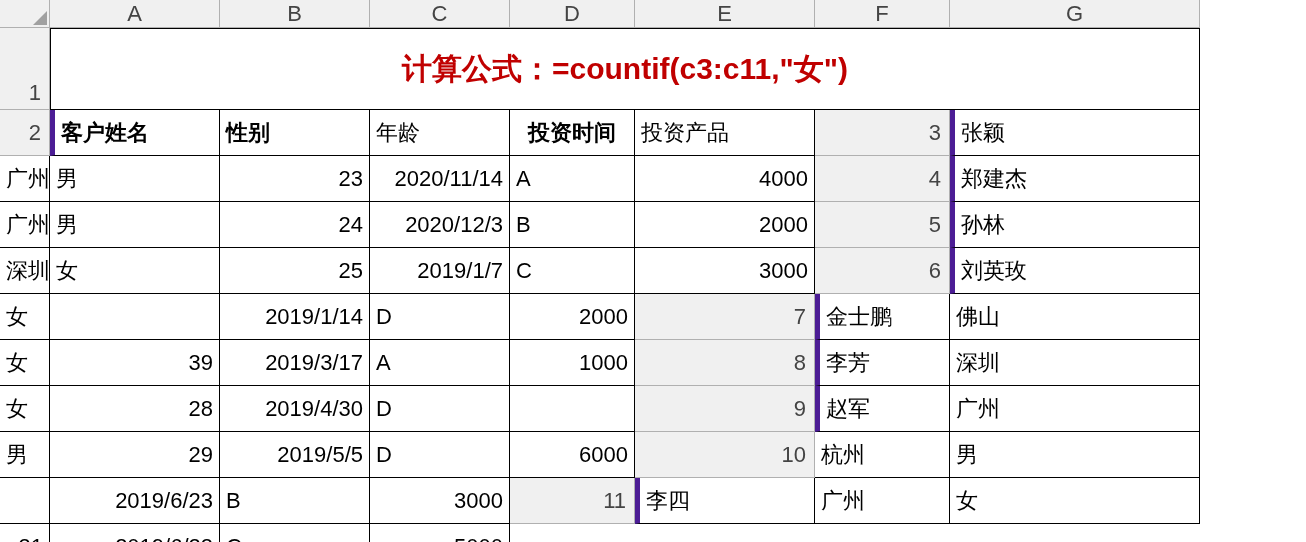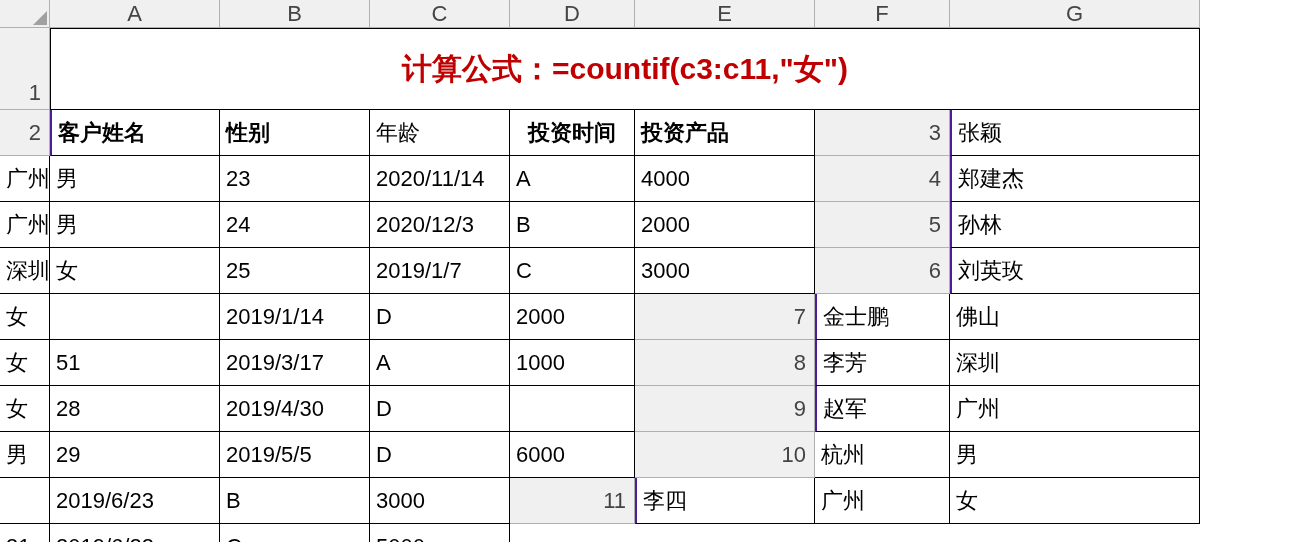--- a/index.html
+++ b/index.html
@@ -5,24 +5,24 @@
     * { box-sizing: border-box; margin: 0; padding: 0; }
     body { font-family: "Microsoft YaHei", Arial, sans-serif; font-size: 22px; background: #fff; user-select: none; }
     .sheet { display: grid; grid-template-columns: 50px 170px 150px 140px 125px 180px 135px 250px; }
     .corner { background: #f0f0f0; border-right: 1px solid #b0b0b0; border-bottom: 1px solid #b0b0b0; position: relative; height: 28px; }
     .corner::after { content: ''; position: absolute; bottom: 2px; right: 2px; width: 0; height: 0; border-left: 14px solid transparent; border-bottom: 14px solid #a0a0a0; }
     .colhdr { background: #f0f0f0; border-right: 1px solid #b0b0b0; border-bottom: 1px solid #b0b0b0; color: #444; text-align: center; line-height: 28px; height: 28px; font-size: 22px; }
     .rowhdr { background: #f0f0f0; border-right: 1px solid #b0b0b0; border-bottom: 1px solid #b0b0b0; color: #444; text-align: right; padding-right: 8px; line-height: 46px; height: 46px; font-size: 22px; }
     .rowhdr.tall { height: 82px; line-height: 130px; }
     .cell { border-right: 1px solid #000; border-bottom: 1px solid #000; padding: 0 6px; line-height: 46px; height: 46px; white-space: nowrap; overflow: hidden; }
     .cell.left { text-align: left; }
-    .cell.right { text-align: left; }
+    .cell.right { text-align: right; }
     .merged-title { grid-column: 2 / span 7; height: 82px; border: 1px solid #000; display: flex; align-items: center; justify-content: center; font-size: 30px; color: #c00000; font-weight: bold; }
     .row2h { height: 46px; }
-    .cell.firstcol { border-left: 2px solid #4c1d95; }
+    .cell.firstcol { border-left: 5px solid #4c1d95; }
   </style>
 </head>
 <body>
 
 <div class="sheet">
 
   <div class="corner"></div>
   <div class="colhdr">A</div>
   <div class="colhdr">B</div>
   <div class="colhdr">C</div>
@@ -32,21 +32,21 @@
   <div class="colhdr">G</div>
 
   <div class="rowhdr tall">1</div>
   <div class="merged-title firstcol">计算公式：=countif(c3:c11,"女")</div>
 
   <div class="rowhdr row2h">2</div>
   <div class="cell left firstcol" style="font-weight:bold;">客户姓名</div>
   <div class="cell left" style="font-weight:bold;">性别</div>
   <div class="cell left" style="font-weight:normal;">年龄</div>
   <div class="cell left" style="font-weight:bold;text-align:center;">投资时间</div>
-  <div class="cell left" style="font-weight:bold;">投资产品</div>
+  <div class="cell left" style="font-weight:normal;">投资产品</div>
 
   <div class="rowhdr">3</div>
   <div class="cell left firstcol">张颖</div>
   <div class="cell left">广州</div>
   <div class="cell left">男</div>
   <div class="cell right">23</div>
   <div class="cell right">2020/11/14</div>
   <div class="cell left">A</div>
   <div class="cell right">4000</div>
 
@@ -73,21 +73,21 @@
   <div class="cell left">女</div>
   <div class="cell right"></div>
   <div class="cell right">2019/1/14</div>
   <div class="cell left">D</div>
   <div class="cell right">2000</div>
 
   <div class="rowhdr">7</div>
   <div class="cell left firstcol">金士鹏</div>
   <div class="cell left">佛山</div>
   <div class="cell left">女</div>
-  <div class="cell right">51</div>
+  <div class="cell right">39</div>
   <div class="cell right">2019/3/17</div>
   <div class="cell left">A</div>
   <div class="cell right">1000</div>
 
   <div class="rowhdr">8</div>
   <div class="cell left firstcol">李芳</div>
   <div class="cell left">深圳</div>
   <div class="cell left">女</div>
   <div class="cell right">28</div>
   <div class="cell right">2019/4/30</div>

